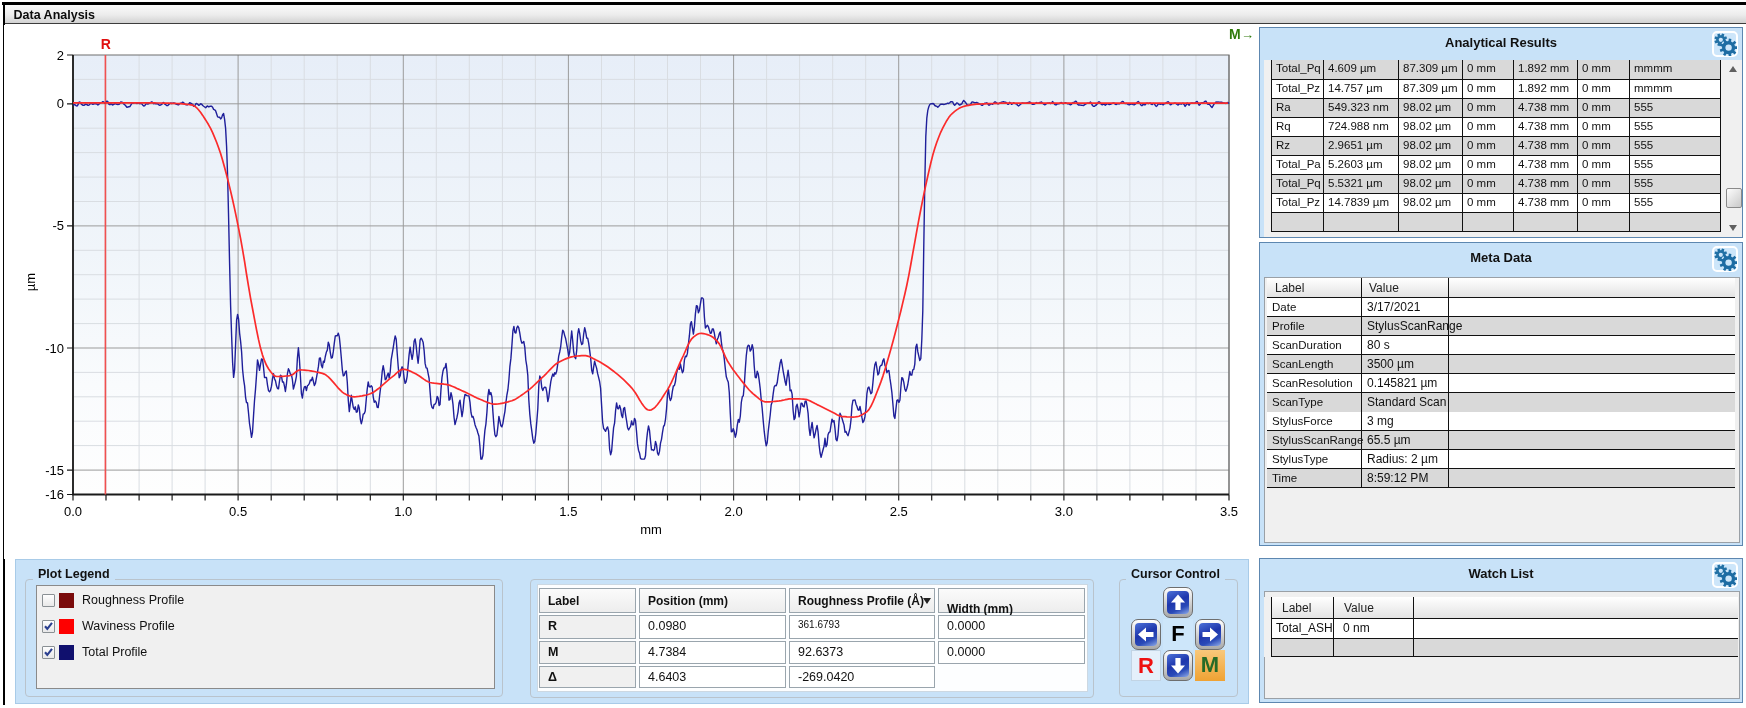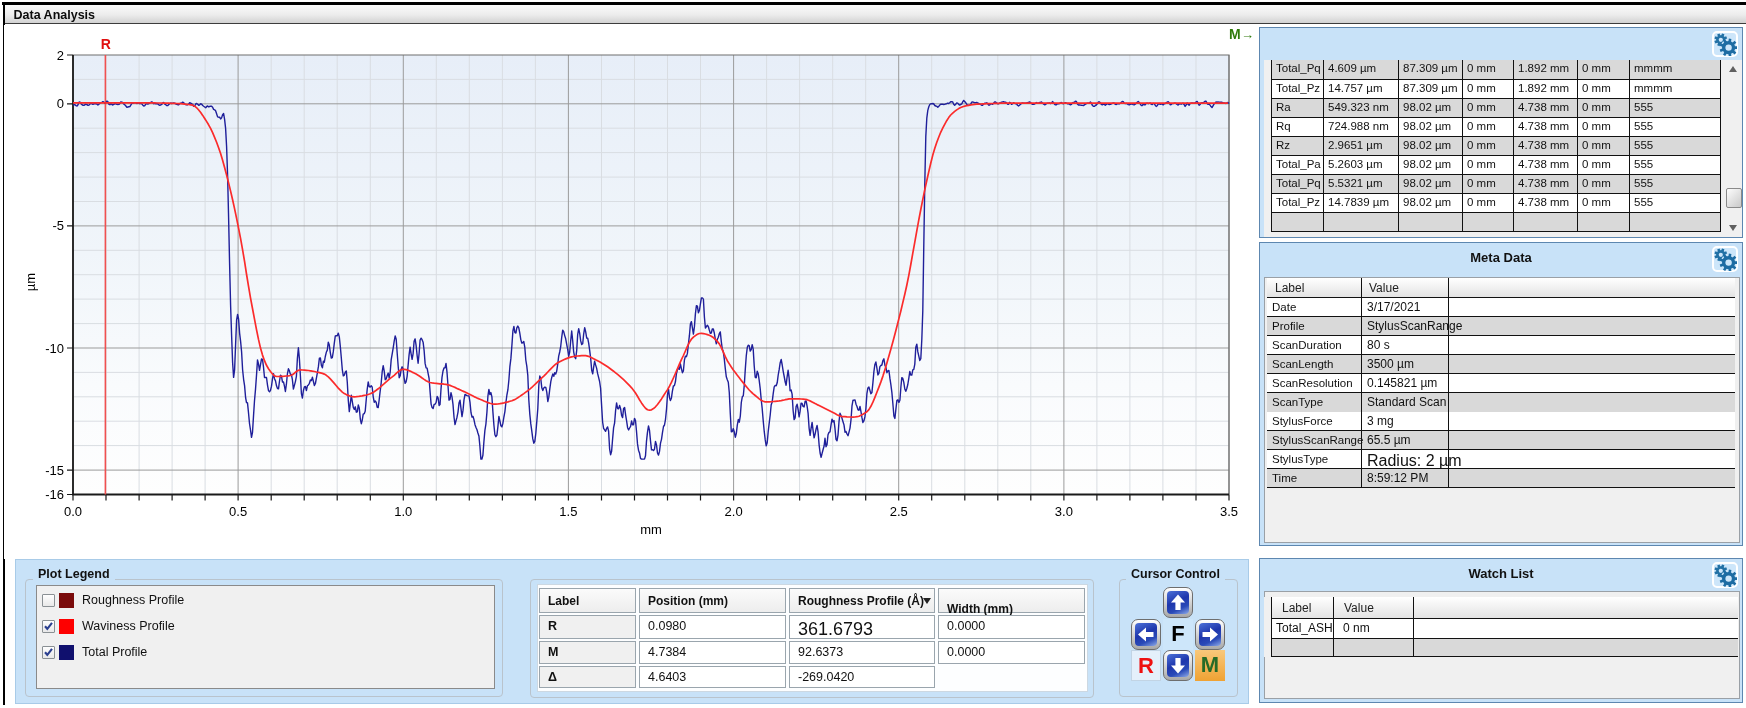--- a/index.html
+++ b/index.html
@@ -50,20 +50,21 @@
 <text x="564.4" y="491.0" font-family="Liberation Sans, sans-serif" font-size="13" text-anchor="middle" fill="#000" font-weight="normal">1.5</text>
 <text x="729.6" y="491.0" font-family="Liberation Sans, sans-serif" font-size="13" text-anchor="middle" fill="#000" font-weight="normal">2.0</text>
 <text x="894.7" y="491.0" font-family="Liberation Sans, sans-serif" font-size="13" text-anchor="middle" fill="#000" font-weight="normal">2.5</text>
 <text x="1059.9" y="491.0" font-family="Liberation Sans, sans-serif" font-size="13" text-anchor="middle" fill="#000" font-weight="normal">3.0</text>
 <text x="1225.0" y="491.0" font-family="Liberation Sans, sans-serif" font-size="13" text-anchor="middle" fill="#000" font-weight="normal">3.5</text>
 <text x="647.0" y="508.5" font-family="Liberation Sans, sans-serif" font-size="13" text-anchor="middle" fill="#000" font-weight="normal">mm</text>
 <text x="0.0" y="0.0" font-family="Liberation Sans, sans-serif" font-size="1" text-anchor="middle" fill="#000" font-weight="normal"></text>
 <text x="31.0" y="257.0" font-family="Liberation Sans, sans-serif" font-size="13" text-anchor="middle" transform="rotate(-90 31.0 257.0)">µm</text>
 </svg>
 <div style="position:absolute;left:1259px;top:27px;width:484px;height:211px;background:#c8e2f8;border:1px solid #5d87b0;box-sizing:border-box;">
+      <div style="position:absolute;left:0;right:0;top:7px;text-align:center;font-weight:bold;font-size:13px;color:#111">Analytical Results</div>
       <div style="position:absolute;left:452px;top:3px;width:26px;height:26px;border:2px solid #ffffff;border-radius:5px;background:#cde6fa;box-sizing:border-box;">
         <div style="position:absolute;left:0px;top:0px"><svg width="23" height="23" viewBox="0 0 23 23">
             <path d="M10.13 8.17L12.72 9.23M8.19 10.12L9.27 12.71M5.43 10.13L4.37 12.72M3.48 8.19L0.89 9.27M3.47 5.43L0.88 4.37M5.41 3.48L4.33 0.89M8.17 3.47L9.23 0.88M10.12 5.41L12.71 4.33" stroke="#2271a5" stroke-width="2.6" stroke-linecap="butt"></path>
             <circle cx="6.8" cy="6.8" r="4.6" fill="#2271a5"></circle>
             <circle cx="6.8" cy="6.8" r="2.1" fill="#cde6fa"></circle>
             <circle cx="14.6" cy="14.6" r="7.5" fill="none" stroke="#cde6fa" stroke-width="1.6"></circle>
             <path d="M20.20 14.60L23.60 14.60M18.89 18.20L21.49 20.39M15.57 20.11L16.16 23.46M11.80 19.45L10.10 22.39M9.34 16.52L6.14 17.68M9.34 12.68L6.14 11.52M11.80 9.75L10.10 6.81M15.57 9.09L16.16 5.74M18.89 11.00L21.49 8.81" stroke="#1d6ca3" stroke-width="2.6" stroke-linecap="butt"></path>
             <circle cx="14.6" cy="14.6" r="6.6" fill="#1d6ca3"></circle>
             <circle cx="14.6" cy="14.6" r="3.2" fill="#cde6fa"></circle>
           </svg></div>
@@ -198,21 +199,21 @@
       <div style="position:absolute;left:0;top:134px;width:468px;height:19px;background:#ffffff;border-bottom:1.3px solid #111;box-sizing:border-box">
         <span style="position:absolute;left:5px;top:2.5px;font-size:11.5px;color:#111">StylusForce</span>
         <span style="position:absolute;left:100px;top:2px;font-size:12px;color:#111">3 mg</span>
       </div>
       <div style="position:absolute;left:0;top:153px;width:468px;height:19px;background:#d9d9d9;border-bottom:1.3px solid #111;box-sizing:border-box">
         <span style="position:absolute;left:5px;top:2.5px;font-size:11.5px;color:#111">StylusScanRange</span>
         <span style="position:absolute;left:100px;top:2px;font-size:12px;color:#111">65.5 µm</span>
       </div>
       <div style="position:absolute;left:0;top:172px;width:468px;height:19px;background:#ffffff;border-bottom:1.3px solid #111;box-sizing:border-box">
         <span style="position:absolute;left:5px;top:2.5px;font-size:11.5px;color:#111">StylusType</span>
-        <span style="position:absolute;left:100px;top:2px;font-size:16px;color:#111">Radius: 2 µm</span>
+        <span style="position:absolute;left:100px;top:2px;font-size:12px;color:#111">Radius: 2 µm</span>
       </div>
       <div style="position:absolute;left:0;top:191px;width:468px;height:19px;background:#d9d9d9;border-bottom:1.3px solid #111;box-sizing:border-box">
         <span style="position:absolute;left:5px;top:2.5px;font-size:11.5px;color:#111">Time</span>
         <span style="position:absolute;left:100px;top:2px;font-size:12px;color:#111">8:59:12 PM</span>
       </div>
       <div style="position:absolute;left:94px;top:0;width:1.3px;height:210px;background:#111"></div>
       <div style="position:absolute;left:181px;top:0;width:1.3px;height:210px;background:#111"></div>
     </div>
 <div style="position:absolute;left:1259px;top:558px;width:484px;height:145px;background:#c8e2f8;border:1px solid #5d87b0;box-sizing:border-box;">
       <div style="position:absolute;left:0;right:0;top:7px;text-align:center;font-weight:bold;font-size:13px;color:#111">Watch List</div>
@@ -267,21 +268,21 @@
 <div style="position:absolute;left:530px;top:579px;width:564px;height:119px;border:1px solid #b9c3cc;border-radius:4px;box-sizing:border-box"></div>
     <div style="position:absolute;left:538px;top:591px;background:#c8e2f8;padding:0 5px;font-weight:bold;font-size:11px;color:#701a75">Cursor Status</div>
 <div style="position:absolute;left:537px;top:584px;width:551px;height:108px;background:#fdfeff;border:1px solid #ccd8e2;box-sizing:border-box"></div>
 <div style="position:absolute;left:539px;top:588px;width:97px;height:25px;background:linear-gradient(180deg,#fbfbfb,#ededed);border:1px solid #9aa5ad;box-sizing:border-box;font-weight:bold;font-size:12px;color:#111;padding:5px 0 0 8px;white-space:nowrap">Label</div>
 <div style="position:absolute;left:639px;top:588px;width:147px;height:25px;background:linear-gradient(180deg,#fbfbfb,#ededed);border:1px solid #9aa5ad;box-sizing:border-box;font-weight:bold;font-size:12px;color:#111;padding:5px 0 0 8px;white-space:nowrap">Position (mm)</div>
 <div style="position:absolute;left:789px;top:588px;width:146px;height:25px;background:linear-gradient(180deg,#fbfbfb,#ededed);border:1px solid #9aa5ad;box-sizing:border-box;font-weight:bold;font-size:12px;color:#111;padding:5px 0 0 8px;white-space:nowrap">Roughness Profile (Å)</div>
 <div style="position:absolute;left:938px;top:588px;width:147px;height:25px;background:linear-gradient(180deg,#fbfbfb,#ededed);border:1px solid #9aa5ad;box-sizing:border-box;font-weight:bold;font-size:12px;color:#111;padding:13px 0 0 8px;white-space:nowrap">Width (mm)</div>
 <div style="position:absolute;left:923px;top:598px;width:0;height:0;border-left:4.5px solid transparent;border-right:4.5px solid transparent;border-top:6px solid #222"></div>
 <div style="position:absolute;left:539px;top:615px;width:97px;height:24px;background:#f0f0f0;border:1px solid #9aa5ad;box-sizing:border-box;font-weight:bold;font-size:12.5px;color:#111;padding:3px 0 0 8px;white-space:nowrap">R</div>
 <div style="position:absolute;left:639px;top:615px;width:147px;height:24px;background:#ffffff;border:1px solid #9aa5ad;box-sizing:border-box;font-weight:normal;font-size:12.5px;color:#111;padding:3px 0 0 8px;white-space:nowrap">0.0980</div>
-<div style="position:absolute;left:789px;top:615px;width:146px;height:24px;background:#ffffff;border:1px solid #9aa5ad;box-sizing:border-box;font-weight:normal;font-size:18px;color:#111;padding:3px 0 4px 8px;white-space:nowrap">361.6793</div>
+<div style="position:absolute;left:789px;top:615px;width:146px;height:24px;background:#ffffff;border:1px solid #9aa5ad;box-sizing:border-box;font-weight:normal;font-size:10px;color:#111;padding:3px 0 4px 8px;white-space:nowrap">361.6793</div>
 <div style="position:absolute;left:938px;top:615px;width:147px;height:24px;background:#ffffff;border:1px solid #9aa5ad;box-sizing:border-box;font-weight:normal;font-size:12.5px;color:#111;padding:3px 0 0 8px;white-space:nowrap">0.0000</div>
 <div style="position:absolute;left:539px;top:641px;width:97px;height:23px;background:#f0f0f0;border:1px solid #9aa5ad;box-sizing:border-box;font-weight:bold;font-size:12.5px;color:#111;padding:3px 0 0 8px;white-space:nowrap">M</div>
 <div style="position:absolute;left:639px;top:641px;width:147px;height:23px;background:#ffffff;border:1px solid #9aa5ad;box-sizing:border-box;font-weight:normal;font-size:12.5px;color:#111;padding:3px 0 0 8px;white-space:nowrap">4.7384</div>
 <div style="position:absolute;left:789px;top:641px;width:146px;height:23px;background:#ffffff;border:1px solid #9aa5ad;box-sizing:border-box;font-weight:normal;font-size:12.5px;color:#111;padding:3px 0 0 8px;white-space:nowrap">92.6373</div>
 <div style="position:absolute;left:938px;top:641px;width:147px;height:23px;background:#ffffff;border:1px solid #9aa5ad;box-sizing:border-box;font-weight:normal;font-size:12.5px;color:#111;padding:3px 0 0 8px;white-space:nowrap">0.0000</div>
 <div style="position:absolute;left:539px;top:666px;width:97px;height:22px;background:#f0f0f0;border:1px solid #9aa5ad;box-sizing:border-box;font-weight:bold;font-size:12.5px;color:#111;padding:3px 0 0 8px;white-space:nowrap">Δ</div>
 <div style="position:absolute;left:639px;top:666px;width:147px;height:22px;background:#ffffff;border:1px solid #9aa5ad;box-sizing:border-box;font-weight:normal;font-size:12.5px;color:#111;padding:3px 0 0 8px;white-space:nowrap">4.6403</div>
 <div style="position:absolute;left:789px;top:666px;width:146px;height:22px;background:#ffffff;border:1px solid #9aa5ad;box-sizing:border-box;font-weight:normal;font-size:12.5px;color:#111;padding:3px 0 0 8px;white-space:nowrap">-269.0420</div>
 <div style="position:absolute;left:1119px;top:579px;width:119px;height:118px;border:1px solid #b9c3cc;border-radius:4px;box-sizing:border-box"></div>
     <div style="position:absolute;left:1126px;top:567px;background:#c8e2f8;padding:0 5px;font-weight:bold;font-size:12.5px;color:#111">Cursor Control</div>

